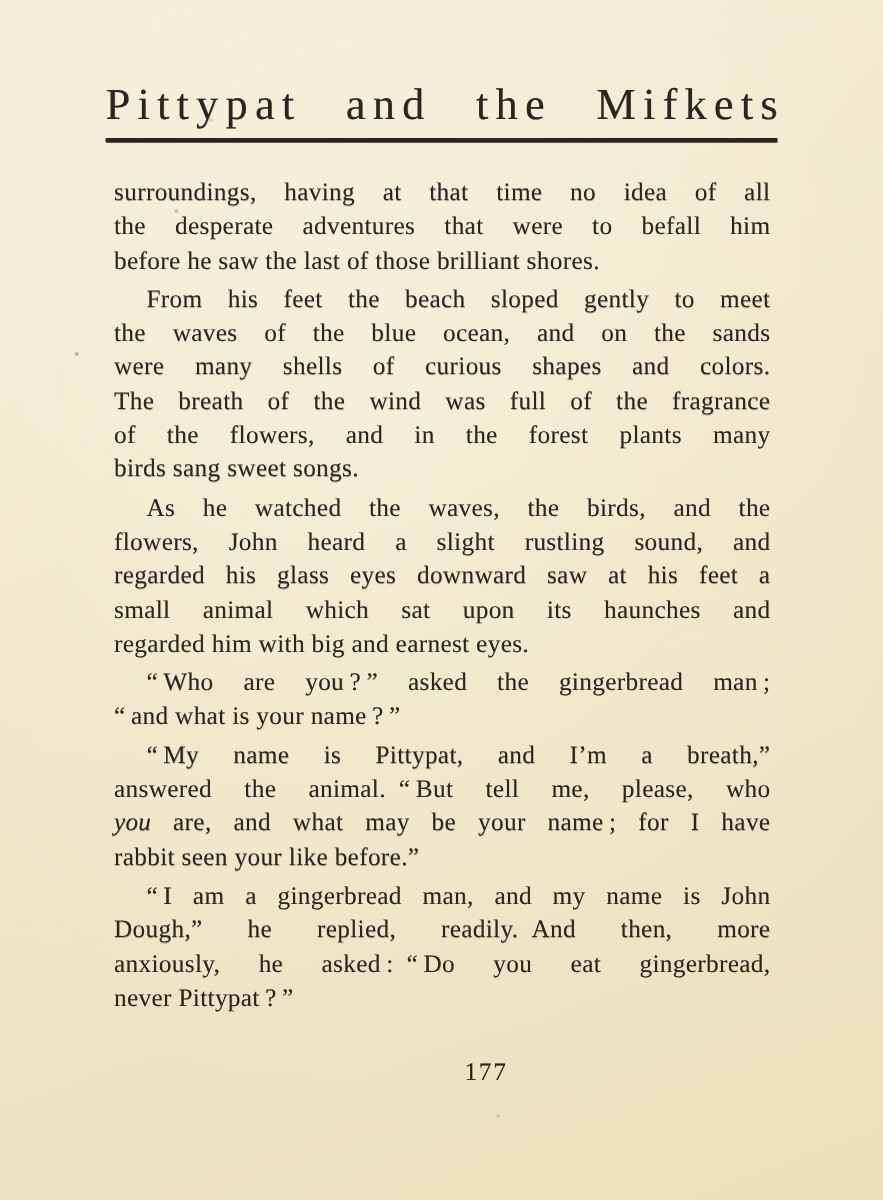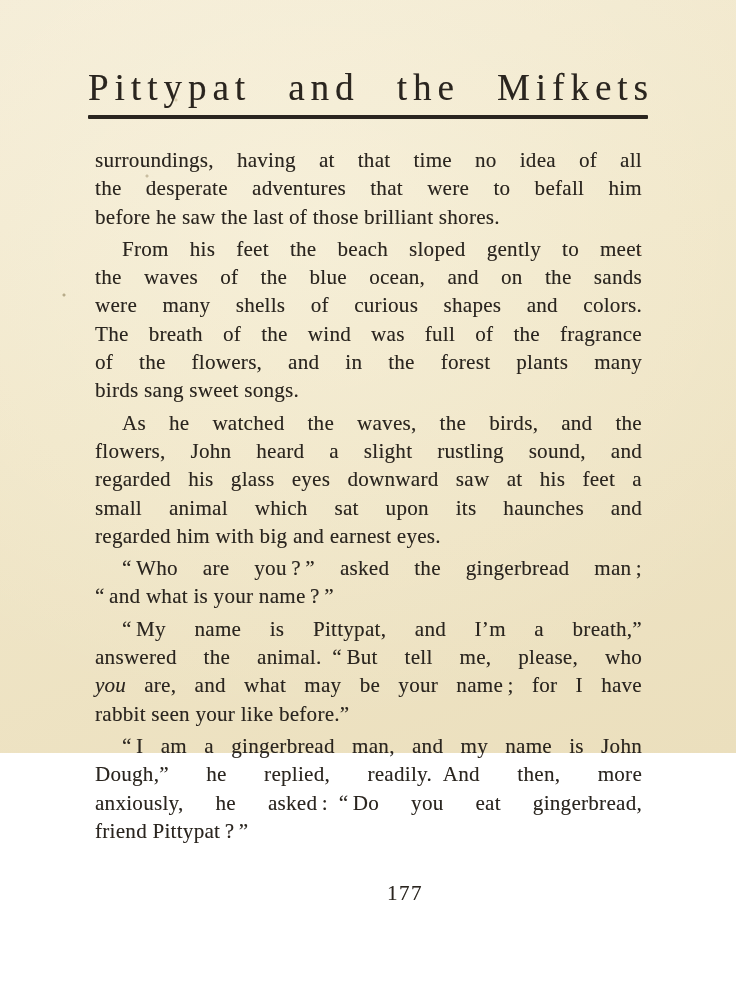--- a/index.html
+++ b/index.html
@@ -1,21 +1,21 @@
 <!DOCTYPE html>
 <html><head>
 <meta charset="utf-8">
 <style>
   html, body { margin: 0; padding: 0; }
   body { width: 736px; height: 1000px; overflow: hidden; }
 
   .page {
     position: relative;
     width: 736px;
-    height: 753px;
+    height: 1000px;
     background:
       radial-gradient(circle 2px at 64px 295px, rgba(110,95,50,.45) 0 1px, transparent 2px),
       radial-gradient(circle 2px at 147px 176px, rgba(120,100,60,.35) 0 1px, transparent 2px),
       radial-gradient(circle 2px at 639px 252px, rgba(176,84,47,.55) 0 1px, transparent 2px),
       radial-gradient(circle 2px at 176px 100px, rgba(150,125,70,.30) 0 1px, transparent 2px),
       radial-gradient(circle 2px at 415px 930px, rgba(130,110,65,.25) 0 1px, transparent 2px),
       radial-gradient(ellipse 130% 110% at 42% 30%, rgba(255,252,238,.35), rgba(0,0,0,0) 60%),
       linear-gradient(160deg, var(--paper_light, #f4ecd6) 0%, var(--paper_color, #f0e6c8) 45%, var(--paper_dark, #ebdfbd) 100%);
     font-family: "Liberation Serif", "DejaVu Serif", serif;
     color: var(--ink_color, #2a251f);
@@ -116,20 +116,20 @@
       <div class="paragraph">
         <div class="line indent">“ My name is Pittypat, and I’m a breath,”</div>
         <div class="line">answered the animal. “ But tell me, please, who</div>
         <div class="line"><em>you</em> are, and what may be your name ; for I have</div>
         <div class="line last-left">rabbit seen your like before.”</div>
       </div>
       <div class="paragraph">
         <div class="line indent">“ I am a gingerbread man, and my name is John</div>
         <div class="line">Dough,” he replied, readily. And then, more</div>
         <div class="line">anxiously, he asked : “ Do you eat gingerbread,</div>
-        <div class="line last-left">friend Pittypat ? ”</div>
+        <div class="line last-left">never Pittypat ? ”</div>
       </div>
     </main>
 
   <footer class="folio">
     <span class="page-number">177</span>
   </footer>
 </div>
 
 </body></html>

